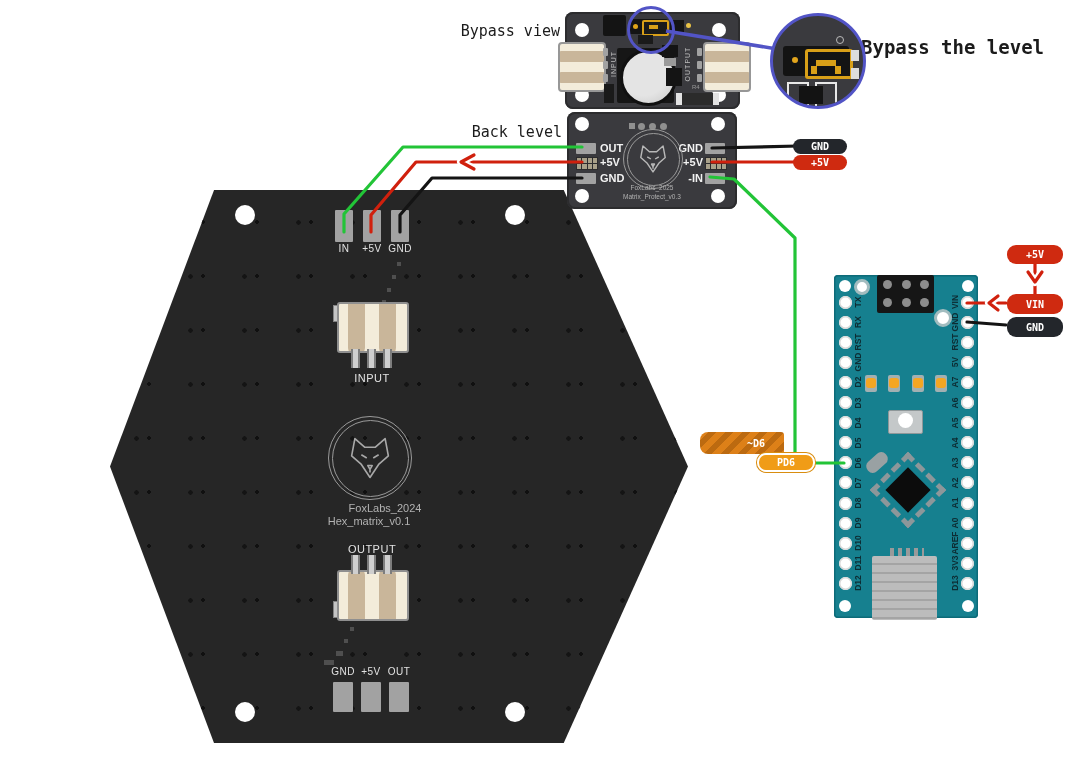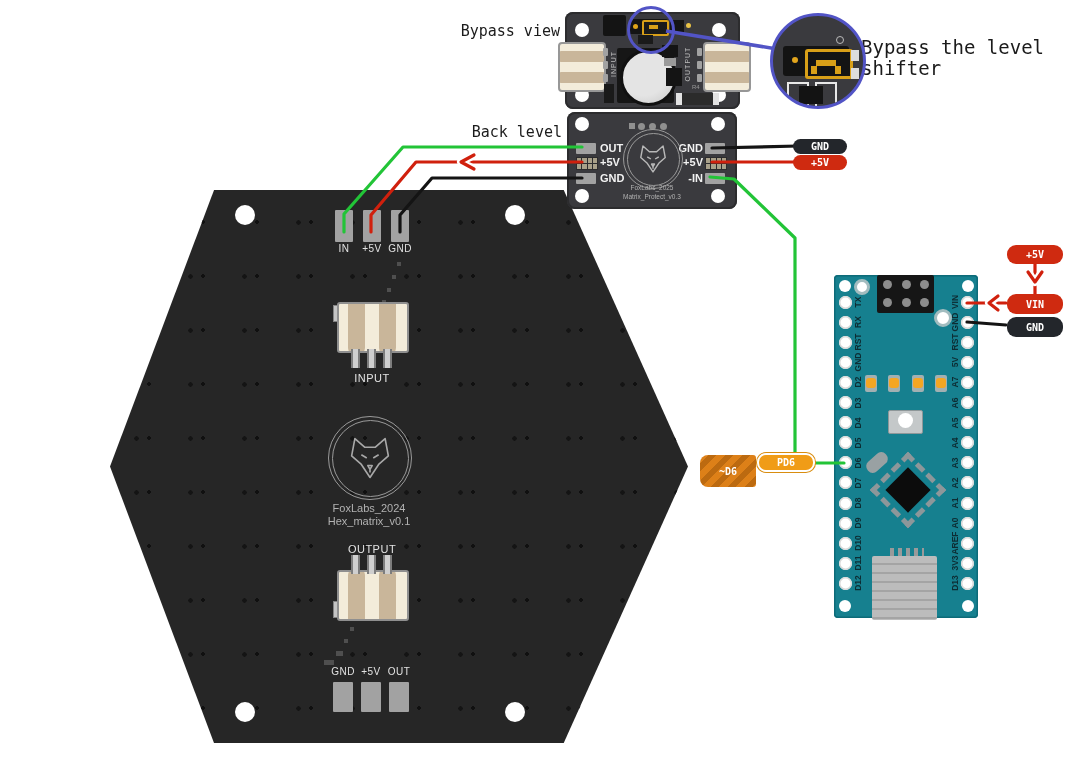--- a/index.html
+++ b/index.html
@@ -2,21 +2,21 @@
 <html style="--wire_green: #22c437; --wire_red: #d0200d; --wire_black: #141414; --callout_blue: #5254c6; --nano_teal: #16808f; --badge_red: #cf2a10; --badge_dark: #23262b; --badge_orange: #f09c17; --pcb_dark: #3a3a3e; --hex_dark: #262626;"><head>
 <meta charset="utf-8">
 <style>
   html,body{margin:0;padding:0;background:#fff;}
   .stage{position:relative;width:1080px;height:764px;background:#fff;overflow:hidden;
          font-family:"Liberation Sans",sans-serif;}
   .abs{position:absolute;}
   
   .note{position:absolute;font-family:"DejaVu Sans Mono",monospace;color:#1b1b1b;}
   .note-small{font-size:15px;}
-  .note-big{font-size:19px;line-height:21px;white-space:nowrap;}
+  .note-big{font-size:19px;line-height:21px;white-space:nowrap;font-weight:bold;}
   
   .pcb{position:absolute;background:var(--pcb_dark);border-radius:8px;box-shadow:inset 0 0 0 2px #2c2c2e;}
   .hole{position:absolute;border-radius:50%;background:#fff;}
   .pad{position:absolute;background:#a2a2a2;border-radius:1px;}
   .gridpad{position:absolute;display:grid;grid-template-columns:repeat(4,1fr);grid-template-rows:1fr 1fr;gap:1px;padding:1px;background:#2c2c2e;}
   .gridpad span{background:#a8a089;}
   .vtext{position:absolute;display:flex;align-items:center;justify-content:center;transform:rotate(-90deg);}
   .silk{position:absolute;background:#4f4f4f;}
   
   .pinlbl{position:absolute;font:bold 11px "Liberation Sans",sans-serif;color:#f2f2f2;height:12px;display:flex;align-items:center;}
@@ -124,21 +124,21 @@
 
       <div class="logo-ring" style="left:218px;top:226px;width:82px;height:82px;color:#a8a8a8;">
         <svg width="54" height="54" viewBox="0 0 100 100">
           <g fill="none" stroke="currentColor" stroke-width="3" stroke-linejoin="round">
             <path d="M22 14 L40 30 L60 30 L78 14 L84 46 L66 62 L50 86 L34 62 L16 46 Z"></path>
             <path d="M34 44 L44 50 M66 44 L56 50"></path>
             <path d="M46 64 L54 64 L50 71 Z M50 71 L50 77"></path>
           </g>
         </svg>
       </div>
-      <div class="board-sub" style="left:189px;top:312px;width:140px;font-size:11px;">FoxLabs_2024</div>
+      <div class="board-sub" style="left:205px;top:312px;width:140px;font-size:11px;">FoxLabs_2024</div>
       <div class="board-sub" style="left:189px;top:325px;width:140px;font-size:11px;">Hex_matrix_v0.1</div>
 
       <div class="hexlbl" style="left:226px;top:353px;width:72px;font-size:11px;">OUTPUT</div>
       <div class="jst flip" style="left:225px;top:365px;">
         <div class="clip" style="left:-2px;"></div>
           <div class="clip" style="right:-2px;"></div>
         <div class="body">
             <div class="wing" style="left:9px;"></div>
             <div class="wing" style="left:40px;"></div>
           </div>
@@ -214,21 +214,20 @@
     <div class="abs" style="left:14px;top:66px;width:18px;height:22px;border:2px solid #e8e8e8;"></div>
     <div class="abs" style="left:42px;top:66px;width:18px;height:22px;border:2px solid #e8e8e8;"></div>
     <div class="abs" style="left:26px;top:70px;width:24px;height:18px;background:#131313;"></div>
     <div class="abs" style="left:63px;top:20px;width:6px;height:6px;border:1px solid #bbb;border-radius:50%;"></div>
     <div class="abs" style="left:78px;top:34px;width:8px;height:11px;background:#dcdcdc;"></div>
     <div class="abs" style="left:78px;top:52px;width:8px;height:11px;background:#dcdcdc;"></div>
   </div>
 
   <div class="note note-big z2" style="left:861px;top:37px;">
     <div>Bypass the level</div>
-    <div>shifter</div>
   </div>
 
   <div class="note note-small" style="left:430px;top:123px;width:132px;text-align:right;">Back level</div>
 
   <div class="pcb" style="left:567px;top:112px;width:170px;height:97px;">
     <div class="hole" style="left:8px;top:5px;width:14px;height:14px;"></div>
     <div class="hole" style="left:144px;top:5px;width:14px;height:14px;"></div>
     <div class="hole" style="left:8px;top:77px;width:14px;height:14px;"></div>
     <div class="hole" style="left:144px;top:77px;width:14px;height:14px;"></div>
 
@@ -409,16 +408,16 @@
     </g>
   </svg>
 
   <div class="badge dark z8" style="left:793px;top:139px;width:54px;height:15px;">GND</div>
   <div class="badge red z8" style="left:793px;top:155px;width:54px;height:15px;">+5V</div>
 
   <div class="badge red z8" style="left:1007px;top:245px;width:56px;height:19px;">+5V</div>
   <div class="badge red z8" style="left:1007px;top:294px;width:56px;height:20px;">VIN</div>
   <div class="badge dark z8" style="left:1007px;top:317px;width:56px;height:20px;">GND</div>
 
-  <div class="badge striped z8" style="left:700px;top:455px;width:56px;height:32px;border-radius:8px 3px 3px 8px;">~D6</div>
+  <div class="badge striped z8" style="left:700px;top:432px;width:56px;height:22px;border-radius:8px 3px 3px 8px;padding-left:28px;">~D6</div>
   <div class="badge orange z8" style="left:757px;top:453px;width:54px;height:15px;">PD6</div>
 
 </div>
 
 </body></html>

